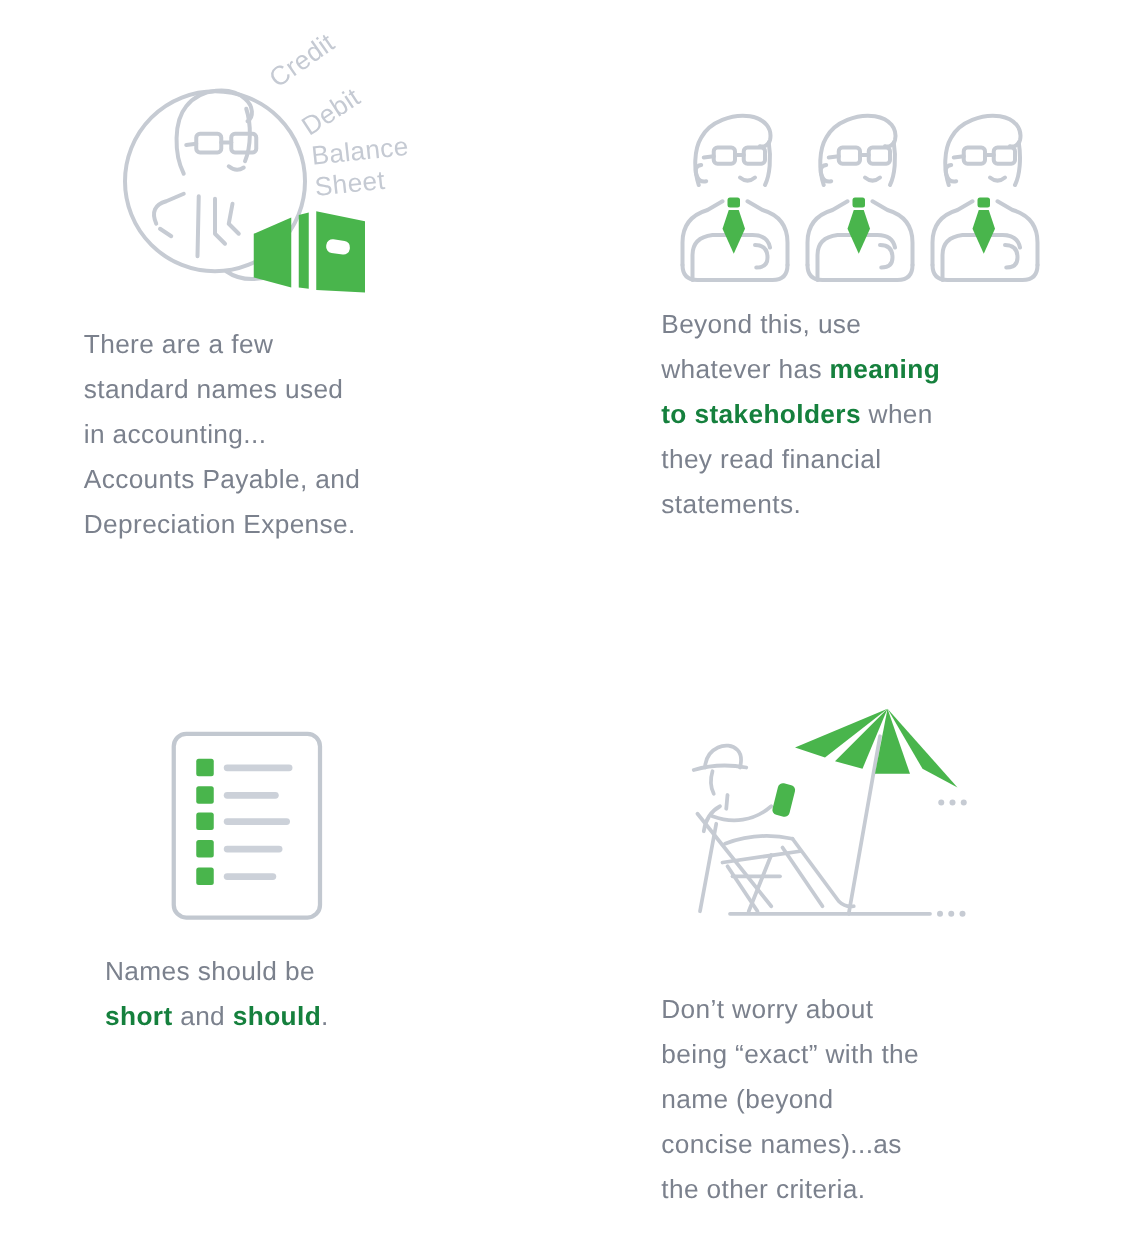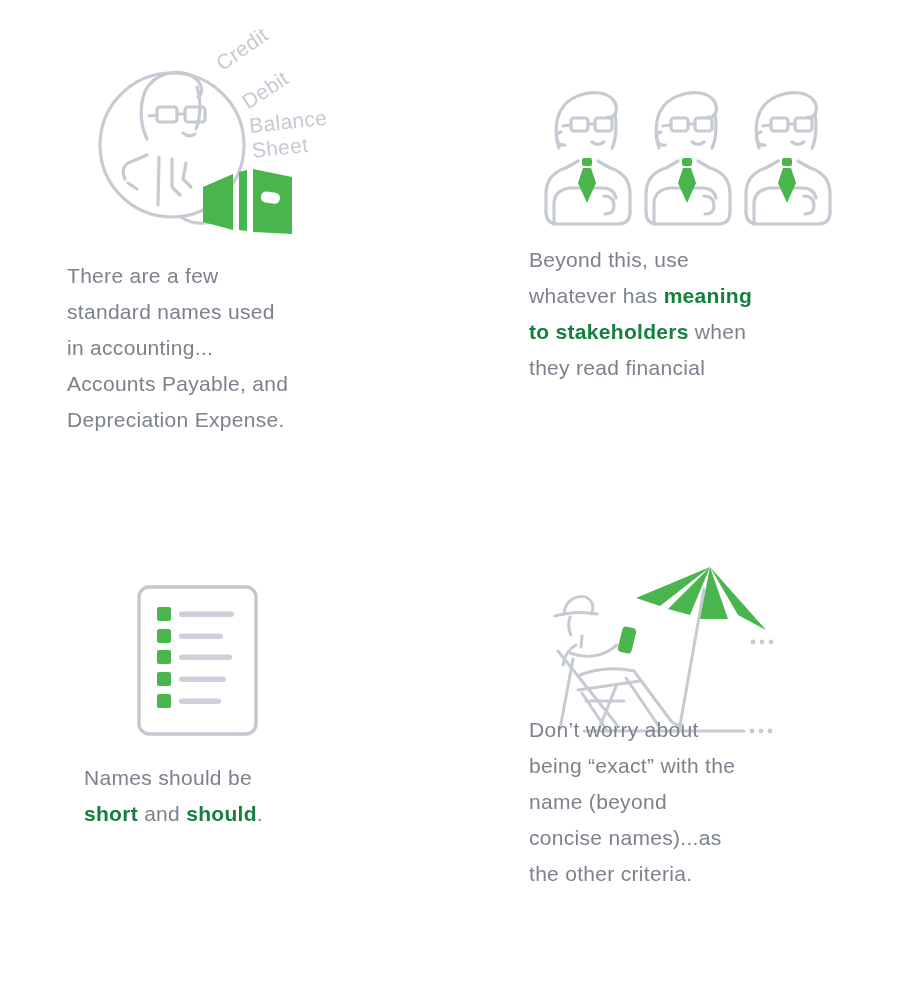--- a/index.html
+++ b/index.html
@@ -28,21 +28,21 @@
   
   .illus-reader    { left:95px;  top:25px;  width:250px; height:215px; }
   .illus-team      { left:540px; top:84px;  width:300px; height:148px; }
   .illus-checklist { left:135px; top:583px; width:125px; height:155px; }
   .illus-beach     { left:520px; top:553px; width:285px; height:190px; }
 
   
   .copy-1 { left:67px;  top:258px; }
   .copy-2 { left:529px; top:242px; }
   .copy-3 { left:84px;  top:760px; }
-  .copy-4 { left:529px; top:712px; }
+  .copy-4 { left:529px; top:790px; }
 </style>
 </head>
 <body>
 
 <div class="stage">
 
   <div class="illus illus-reader">
     <svg width="250" height="215" viewBox="0 0 250 215">
       <g stroke="#c6cbd3" stroke-width="3.2" fill="none" stroke-linecap="round" stroke-linejoin="round">
         <circle cx="77" cy="120" r="72"></circle>
@@ -107,20 +107,21 @@
       <use href="#bizman" x="0"></use>
       <use href="#bizman" x="100"></use>
       <use href="#bizman" x="200"></use>
     </svg>
   </div>
   <div class="copy copy-2">
     <div class="tline"><span>Beyond this, use</span></div>
     <div class="tline"><span>whatever has </span><span class="b">meaning</span></div>
     <div class="tline"><span class="b">to stakeholders</span><span> when</span></div>
     <div class="tline"><span>they read financial</span></div>
+    <div class="tline"><span>statements.</span></div>
   </div>
 
   <div class="illus illus-checklist">
     <svg width="125" height="155" viewBox="0 0 125 155">
       <rect x="4" y="4" width="117" height="147" rx="10" fill="#ffffff" stroke="#c2c8d0" stroke-width="3.4"></rect>
       <g fill="#49b54c">
         <rect x="22" y="24" width="14" height="14" rx="2"></rect>
         <rect x="22" y="46" width="14" height="14" rx="2"></rect>
         <rect x="22" y="67" width="14" height="14" rx="2"></rect>
         <rect x="22" y="89" width="14" height="14" rx="2"></rect>

